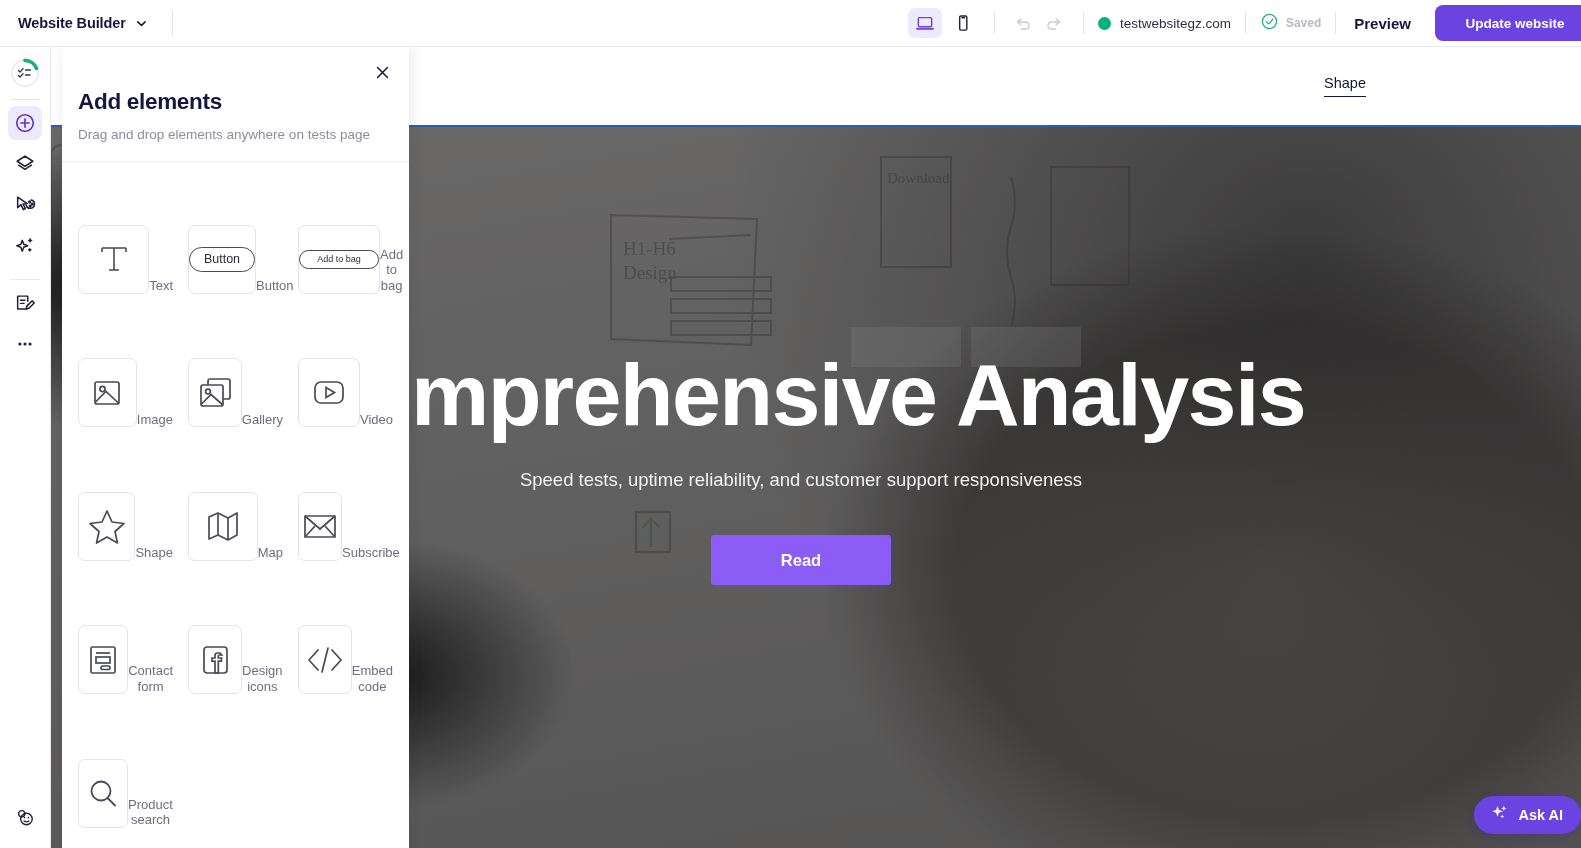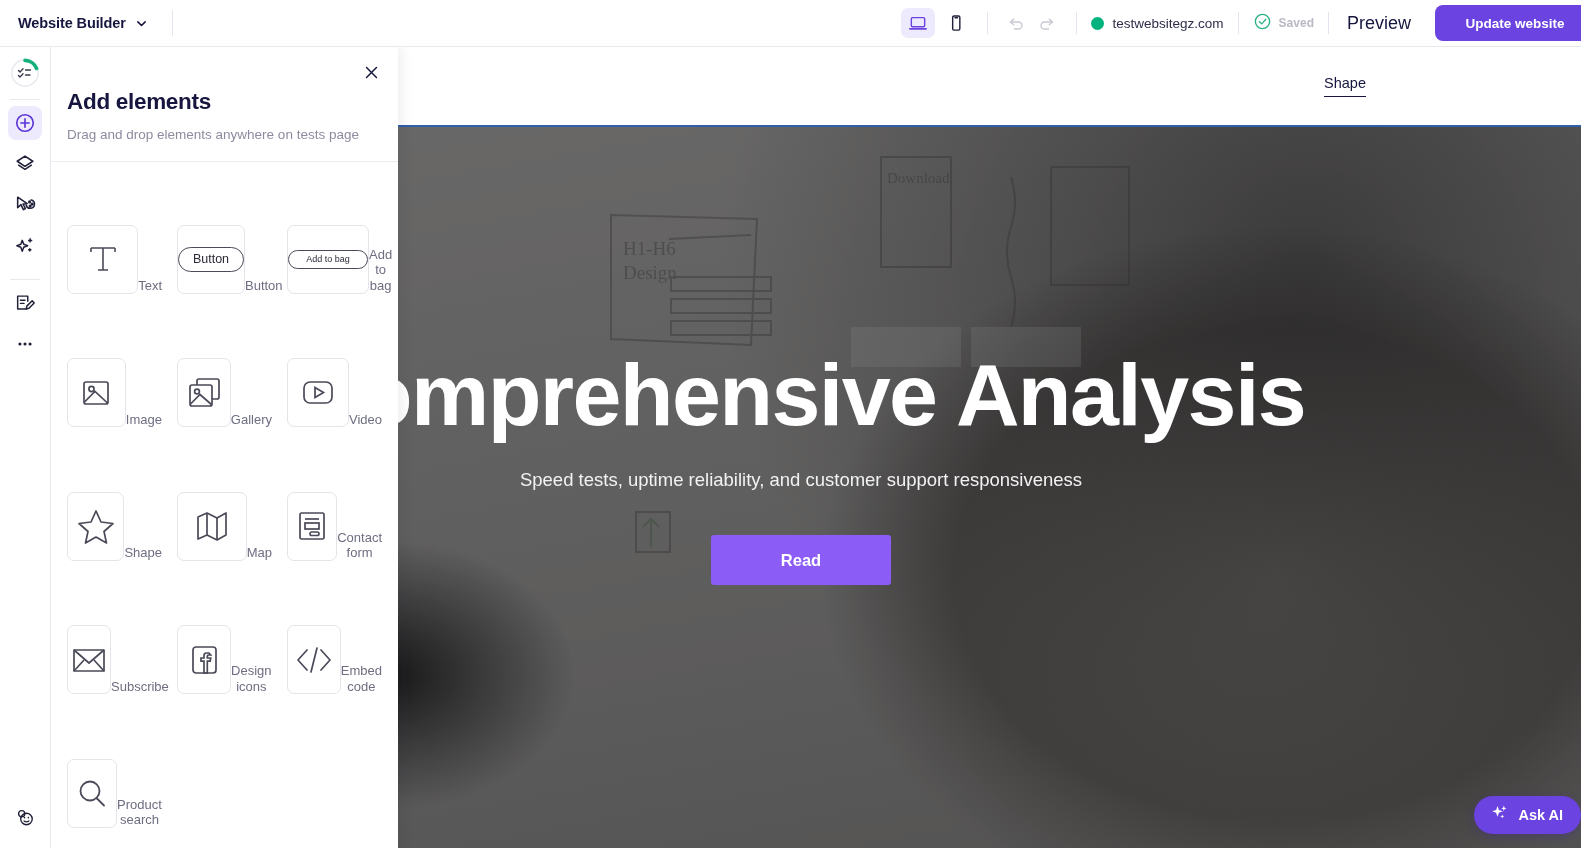--- a/index.html
+++ b/index.html
@@ -47,21 +47,21 @@
   }
   .domain-wrap { display: flex; align-items: center; gap: 9px; }
   .domain-dot {
     width: 13px; height: 13px; border-radius: 50%;
     background: #00b37e;
   }
   .domain-txt { font-size: 13.5px; color: #2d2d4a; }
   .saved-wrap { display: flex; align-items: center; gap: 7px; }
   .saved-txt { font-size: 12px; color: #b9b9c6; font-weight: 600; }
   .preview-btn {
-    font-size: 18px; font-weight: 400; color: #16163f;
+    font-size: 15px; font-weight: 700; color: #16163f;
     cursor: pointer; padding: 0 4px;
   }
   .update-btn {
     margin-left: 20px; margin-right: -14px;
     height: 36px; min-width: 160px;
     background: #6a43e0; color: #fff;
     font-size: 13.5px; font-weight: 700;
     border-radius: 8px; border: none;
     display: flex; align-items: center; justify-content: center;
     padding: 0 22px; cursor: pointer; white-space: nowrap;
@@ -85,21 +85,21 @@
   .rail-btn {
     width: 34px; height: 34px; border-radius: 8px;
     display: flex; align-items: center; justify-content: center;
     margin-bottom: 7px; cursor: pointer;
   }
   .rail-btn.active { background: #eeeafd; }
   .rail-bottom { margin-top: auto; margin-bottom: 14px; }
 
   
   .panel {
-    position: absolute; top: 47px; left: 51px;
+    position: absolute; top: 47px; left: 62px;
     width: 347px; height: 801px;
     background: #ffffff;
     box-shadow: 2px 0 14px rgba(20,20,50,0.09);
     z-index: 50;
     display: flex; flex-direction: column;
   }
   .panel-head { padding: 16px 24px 17px 16px; position: relative; }
   .panel-close {
     position: absolute; top: 12px; right: 14px;
     width: 26px; height: 26px; cursor: pointer;
@@ -378,39 +378,39 @@
           <path d="M6 10 L15 6 L25 11 L34 6 L34 28 L25 33 L15 28 L6 32 Z"></path>
           <path d="M15 6 L15 28 M25 11 L25 33"></path>
         </svg>
       </div>
       <div class="cell-label">Map</div>
     </div>
 
 
     <div class="cell">
       <div class="cell-box">
+        <svg width="42" height="34" viewBox="0 0 42 34" fill="none" stroke="#4a4a58" stroke-width="1.7" stroke-linejoin="round">
+          <rect x="6" y="7" width="30" height="21"></rect>
+          <path d="M6 7 L21 20 L36 7"></path>
+          <path d="M6 28 L16 17 M36 28 L26 17"></path>
+        </svg>
+      </div>
+      <div class="cell-label">Subscribe</div>
+    </div>
+
+    <div class="cell">
+      <div class="cell-box">
         <svg width="38" height="38" viewBox="0 0 38 38" fill="none" stroke="#4a4a58" stroke-width="1.7">
           <rect x="7" y="6" width="24" height="26" rx="1.5"></rect>
           <path d="M12 12 L26 12"></path>
           <rect x="12" y="16" width="14" height="6"></rect>
           <rect x="17" y="25" width="9" height="3.5" rx="1.7"></rect>
         </svg>
       </div>
       <div class="cell-label">Contact form</div>
-    </div>
-
-    <div class="cell">
-      <div class="cell-box">
-        <svg width="42" height="34" viewBox="0 0 42 34" fill="none" stroke="#4a4a58" stroke-width="1.7" stroke-linejoin="round">
-          <rect x="6" y="7" width="30" height="21"></rect>
-          <path d="M6 7 L21 20 L36 7"></path>
-          <path d="M6 28 L16 17 M36 28 L26 17"></path>
-        </svg>
-      </div>
-      <div class="cell-label">Subscribe</div>
     </div>
 
     <div class="cell">
       <div class="cell-box">
         <svg width="38" height="38" viewBox="0 0 38 38" fill="none" stroke="#4a4a58" stroke-width="1.7">
           <rect x="8" y="6" width="23" height="26" rx="3"></rect>
           <path d="M24 12 L21.5 12 C19.8 12 19 13 19 14.6 L19 17 L16 17 L16 20.2 L19 20.2 L19 32 L22.3 32 L22.3 20.2 L25.2 20.2 L25.7 17 L22.3 17 L22.3 15.2 C22.3 14.4 22.6 14 23.4 14 L25.7 14 Z"></path>
         </svg>
       </div>
       <div class="cell-label">Design icons</div>

